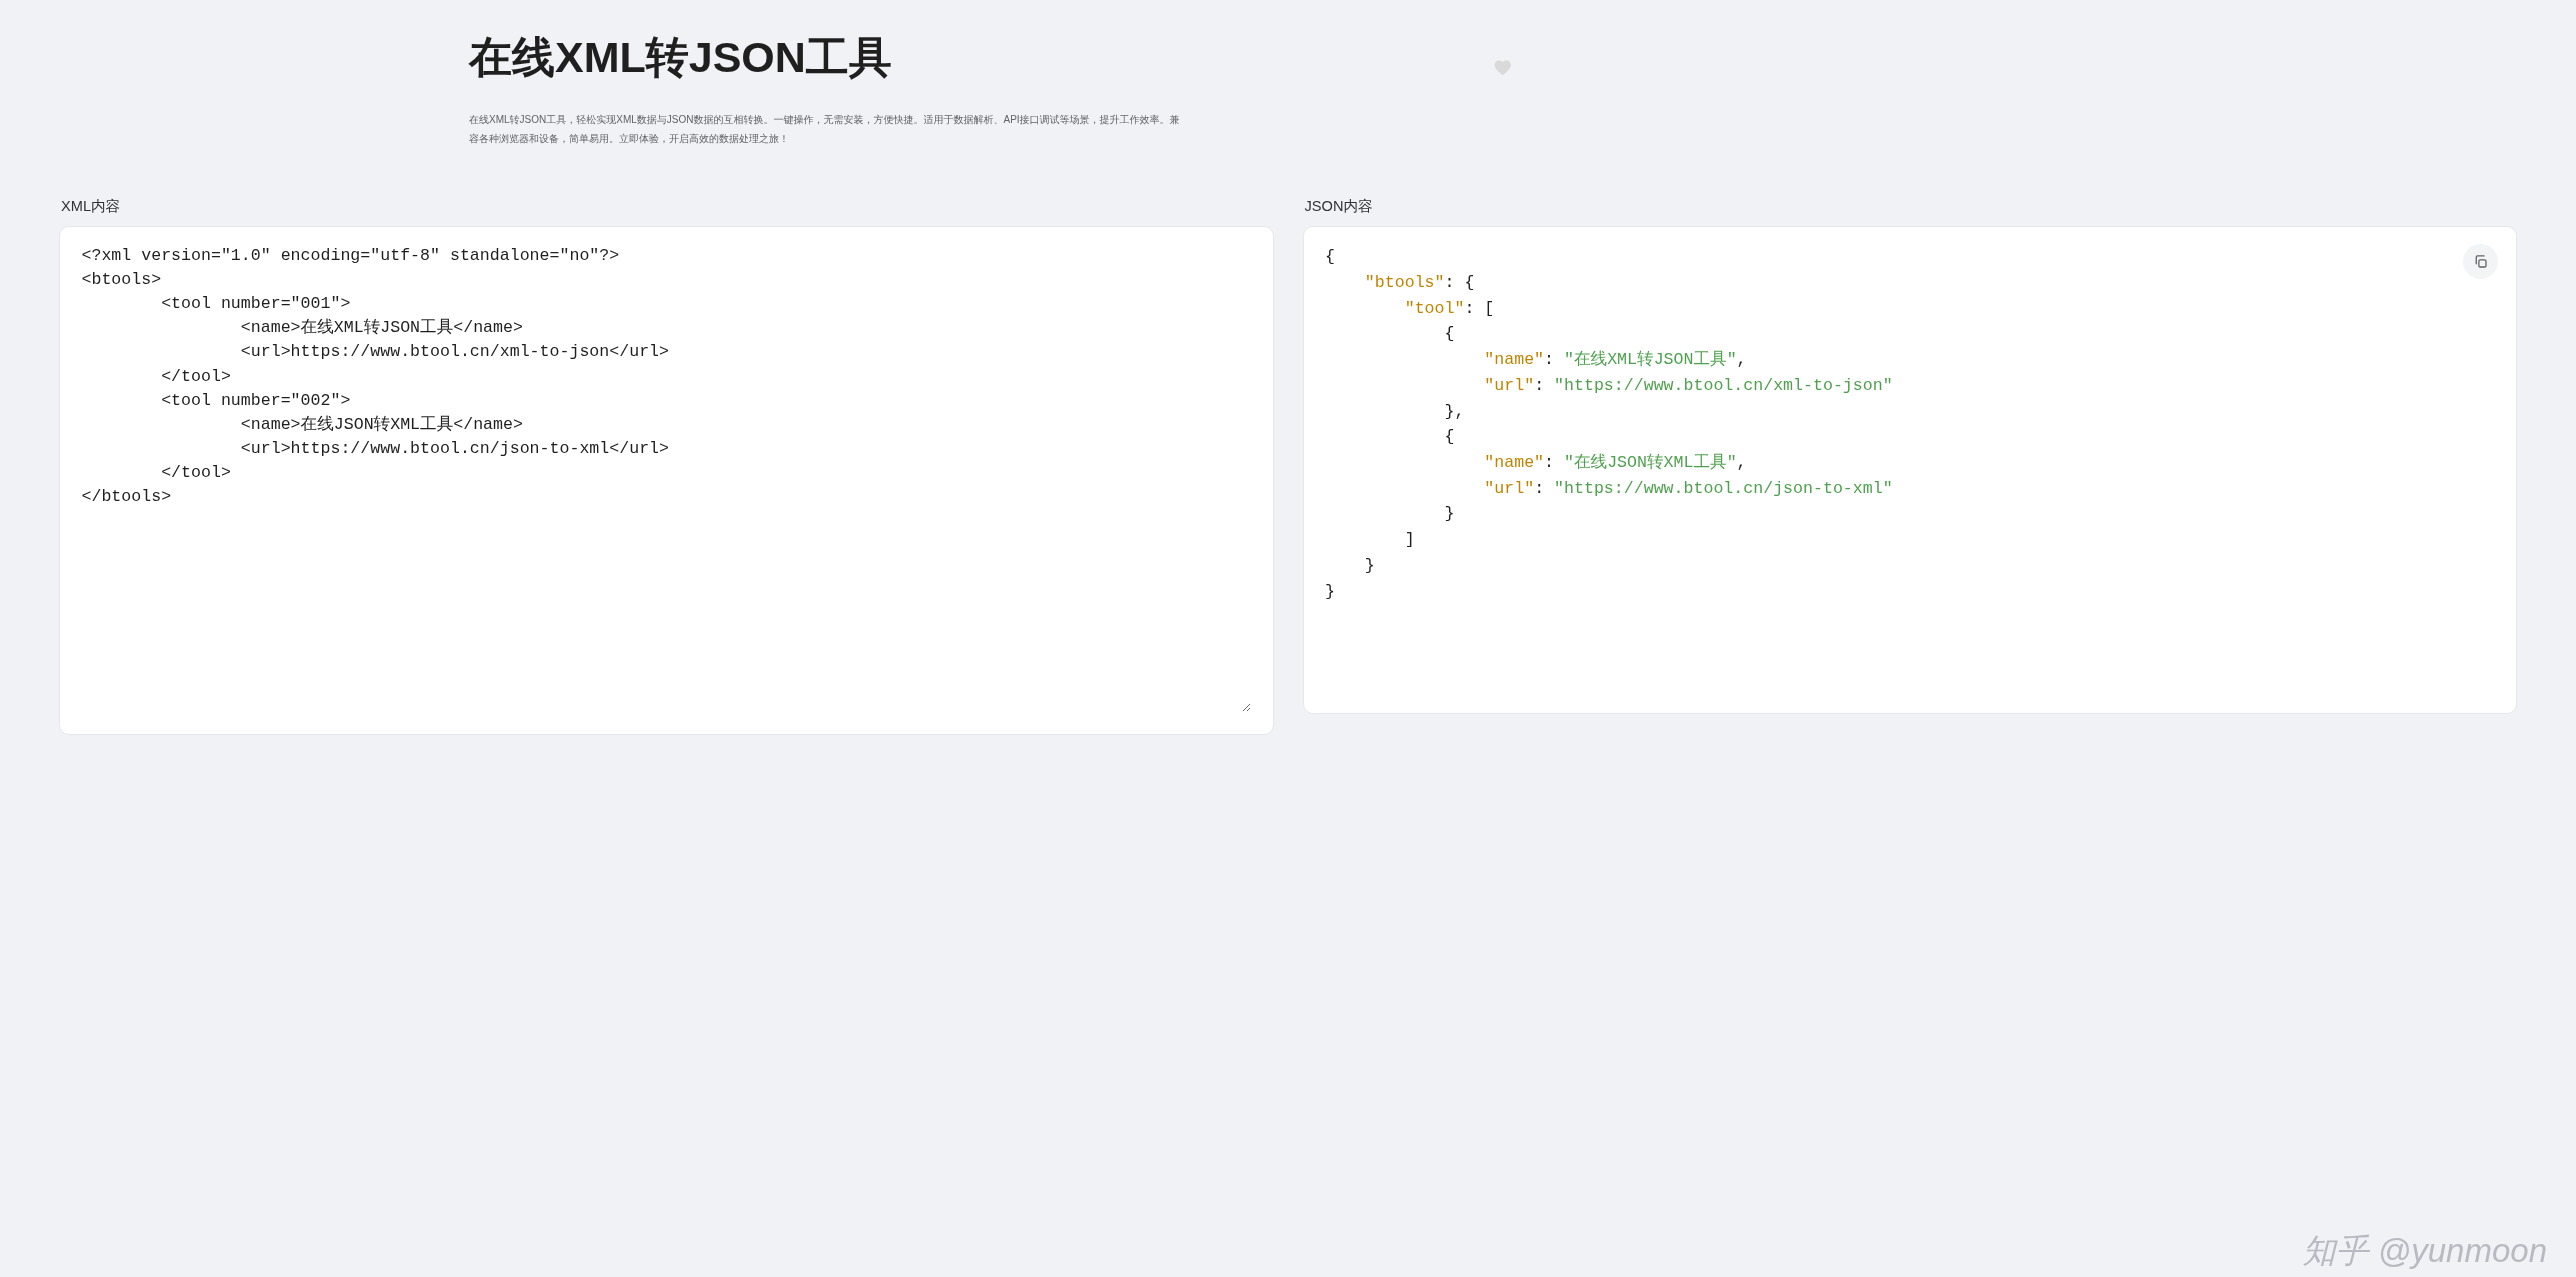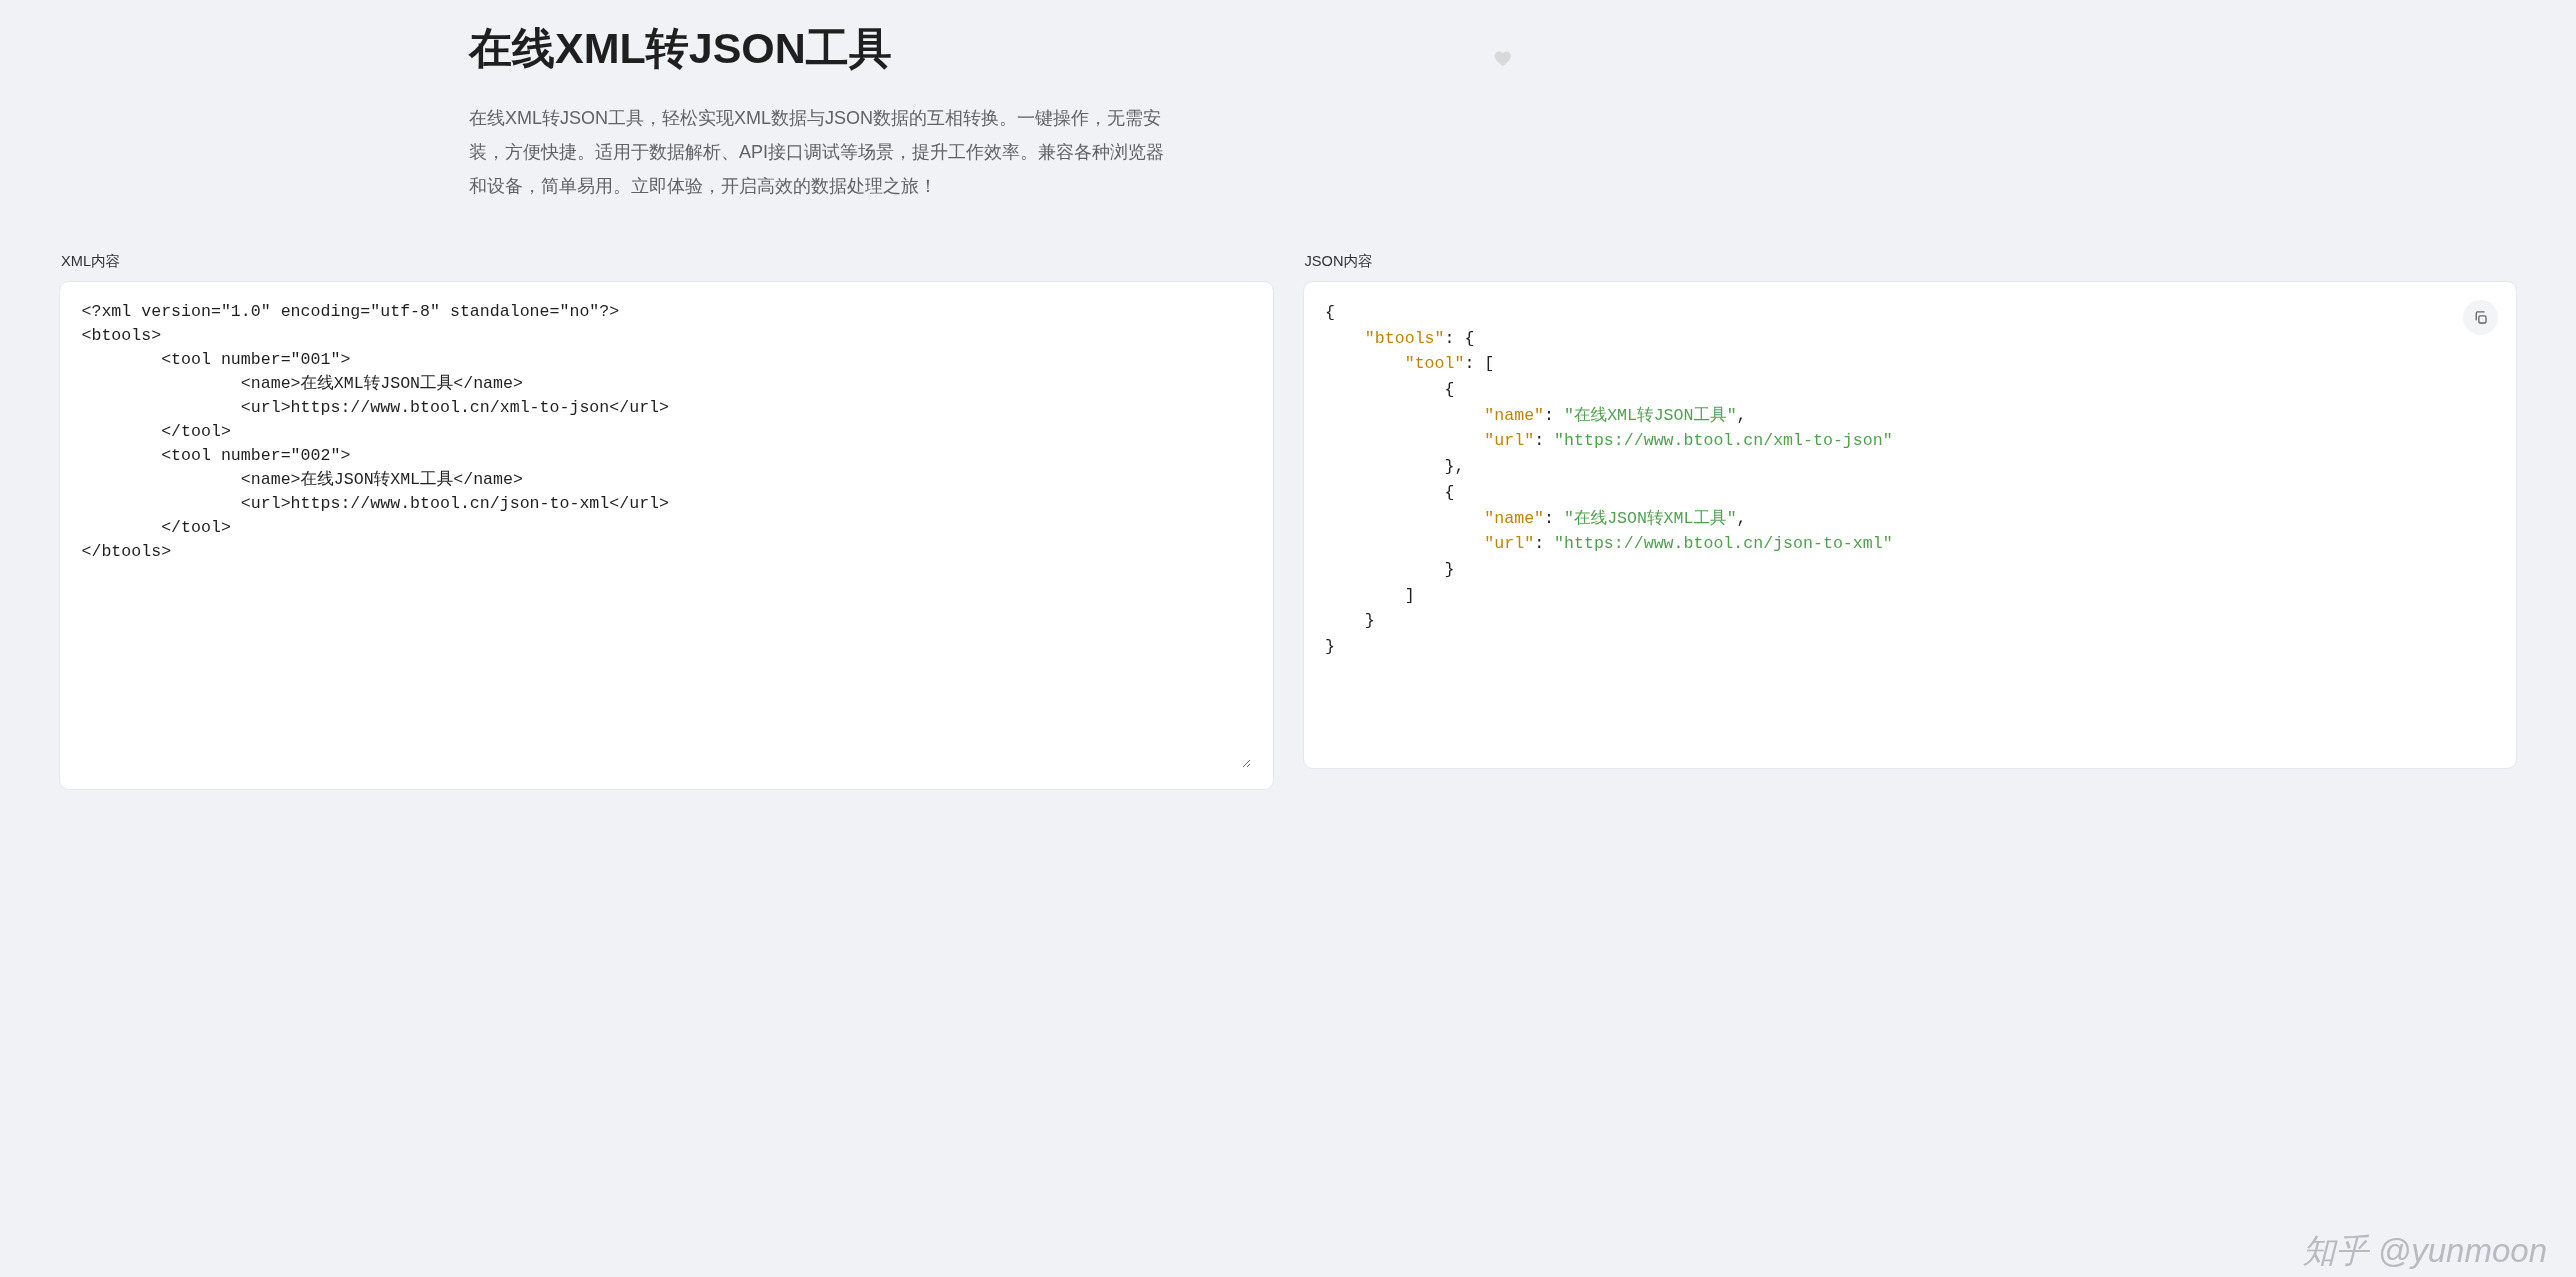--- a/index.html
+++ b/index.html
@@ -4,40 +4,40 @@
   <style>
     * { box-sizing: border-box; margin: 0; padding: 0; }
     body {
       font-family: -apple-system, BlinkMacSystemFont, "Segoe UI", "PingFang SC", "Hiragino Sans GB", "Microsoft YaHei", sans-serif;
       background: #f0f2f5;
       color: #1f1f1f;
       padding: 19.5px 59px;
     }
     .header-section {
       max-width: 731px;
-      margin: 0 auto 49px 410px;
+      margin: 9px auto 49px 410px;
       position: relative;
     }
     .heart-icon {
       position: absolute;
       right: -312px;
       top: 29px;
       color: #d9d9d9;
       font-size: 19.5px;
       cursor: pointer;
     }
     .page-title {
       font-size: 43px;
       font-weight: 600;
       color: #1f1f1f;
       margin-bottom: 23.4px;
       margin-left: 0;
     }
     .page-description {
-      font-size: 18px;
+      font-size: 10px;
       line-height: 1.9;
       color: #606266;
       max-width: 712px;
     }
     .panels {
       display: flex;
       gap: 29px;
       margin: 4px auto;
     }
     .panel {

